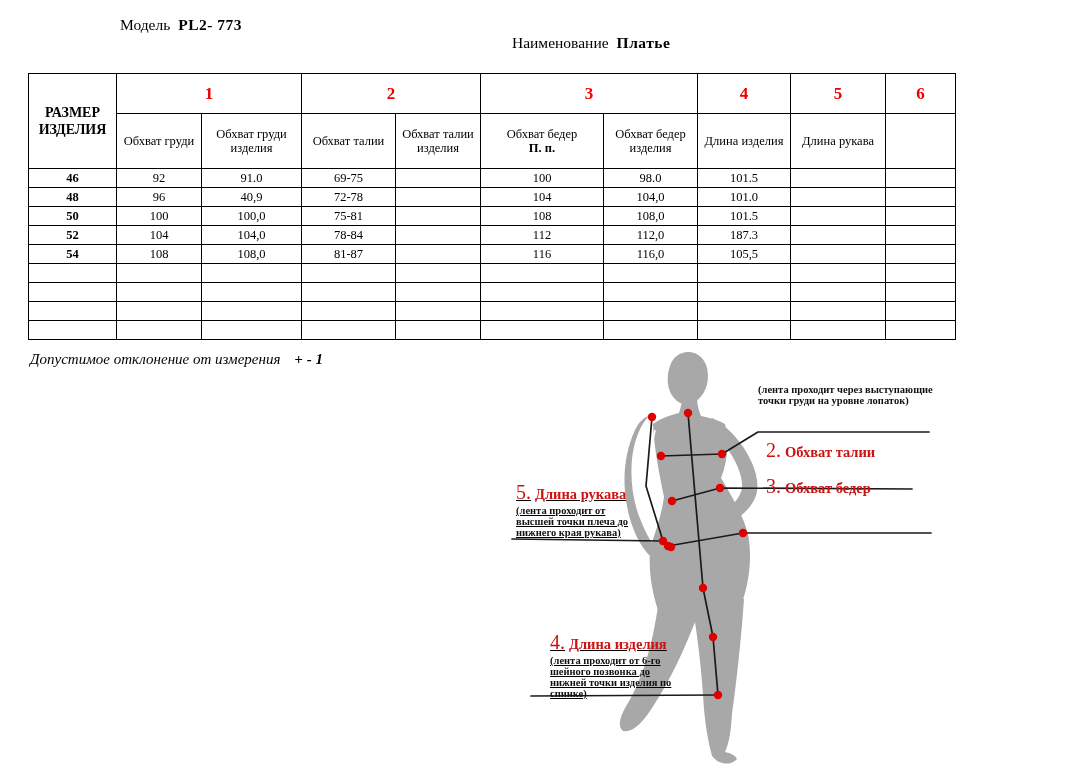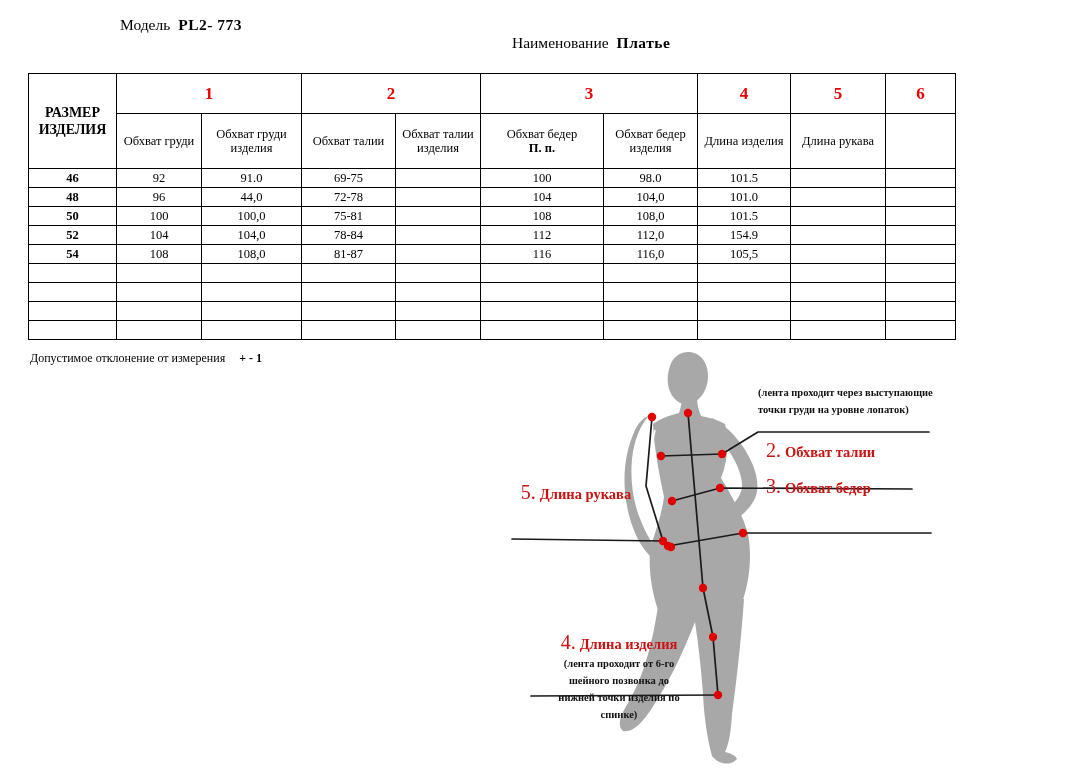--- a/index.html
+++ b/index.html
@@ -25,36 +25,36 @@
   .size-table th,.size-table td{border:1px solid #000;text-align:center;vertical-align:middle;padding:0 2px;overflow:hidden;}
   .size-table .corner{font-weight:bold;font-size:14px;line-height:1.25;}
   .size-table .gnum{color:var(--table-number-red);font-weight:bold;font-size:17px;height:40px;}
   .size-table .sub-row th{height:55px;font-weight:normal;font-size:12.5px;line-height:1.15;}
   .size-table .sub-row .hips-suffix{font-weight:bold;}
   .size-table tbody tr{height:19px;}
   .size-table tbody td{font-size:12.5px;line-height:1;}
   .size-table tbody td.size{font-weight:bold;}
 
   
-  .note{position:absolute;left:30px;top:351px;font-size:12px;white-space:nowrap;}
+  .note{position:absolute;left:30px;top:351px;font-size:15px;white-space:nowrap;font-style:italic;}
   .note .note-value{font-weight:bold;margin-left:14px;}
 
   
   svg.diagram{position:absolute;left:0;top:0;pointer-events:none;}
   .sil{fill:var(--silhouette-gray);stroke:none;}
   .sil-gap{fill:none;stroke:#fff;stroke-width:1.6;}
   .mline{fill:none;stroke:var(--line-black);stroke-width:1.7;stroke-linejoin:round;stroke-linecap:round;}
   .mdot{fill:var(--dot-red);stroke:none;}
 
   .ann{position:absolute;line-height:1;}
   .ann .ann-title{white-space:nowrap;color:var(--annotation-red);}
   .ann .ann-num{font-size:20px;font-weight:normal;}
   .ann .ann-label{font-size:14.5px;font-weight:bold;margin-left:4px;}
-  .ann .ann-desc{margin-top:3px;font-size:10.5px;font-weight:bold;line-height:17px;color:#111;}
-  .ann.right{text-align:center;}
+  .ann .ann-desc{margin-top:3px;font-size:10.5px;font-weight:bold;line-height:11px;color:#111;}
+  .ann.right{text-align:left;text-decoration:underline;}
 </style>
 </head>
 <body>
 
 <div class="page">
 
   <div class="doc-header">
     <div class="hdr-model">
       <span>Модель</span><span class="hdr-bold">PL2- 773</span>
     </div>
@@ -107,21 +107,21 @@
       <td></td>
       <td>100</td>
       <td>98.0</td>
       <td>101.5</td>
       <td></td>
       <td></td>
     </tr>
         <tr>
       <td class="size">48</td>
       <td>96</td>
-      <td>44,0</td>
+      <td>40,9</td>
       <td>72-78</td>
       <td></td>
       <td>104</td>
       <td>104,0</td>
       <td>101.0</td>
       <td></td>
       <td></td>
     </tr>
         <tr>
       <td class="size">50</td>
@@ -136,21 +136,21 @@
       <td></td>
     </tr>
         <tr>
       <td class="size">52</td>
       <td>104</td>
       <td>104,0</td>
       <td>78-84</td>
       <td></td>
       <td>112</td>
       <td>112,0</td>
-      <td>154.9</td>
+      <td>187.3</td>
       <td></td>
       <td></td>
     </tr>
         <tr>
       <td class="size">54</td>
       <td>108</td>
       <td>108,0</td>
       <td>81-87</td>
       <td></td>
       <td>116</td>
@@ -263,20 +263,21 @@
   <div class="ann" style="left:766px;top:440px;width:170px">
     <div class="ann-title"><span class="ann-num">2.</span><span class="ann-label">Обхват талии</span></div>
   </div>
 
   <div class="ann" style="left:766px;top:476px;width:184px">
     <div class="ann-title"><span class="ann-num">3.</span><span class="ann-label">Обхват бедер</span></div>
   </div>
 
   <div class="ann right" style="left:516px;top:482px;width:120px">
     <div class="ann-title"><span class="ann-num">5.</span><span class="ann-label">Длина рукава</span></div>
+    <div class="ann-desc">(лента проходит от высшей точки плеча до нижнего края рукава)</div>
   </div>
 
   <div class="ann right" style="left:550px;top:632px;width:138px">
     <div class="ann-title"><span class="ann-num">4.</span><span class="ann-label">Длина изделия</span></div>
     <div class="ann-desc">(лента проходит от 6-го шейного позвонка до нижней точки изделия по спинке)</div>
   </div>
 
 </div>
 
 </body></html>

